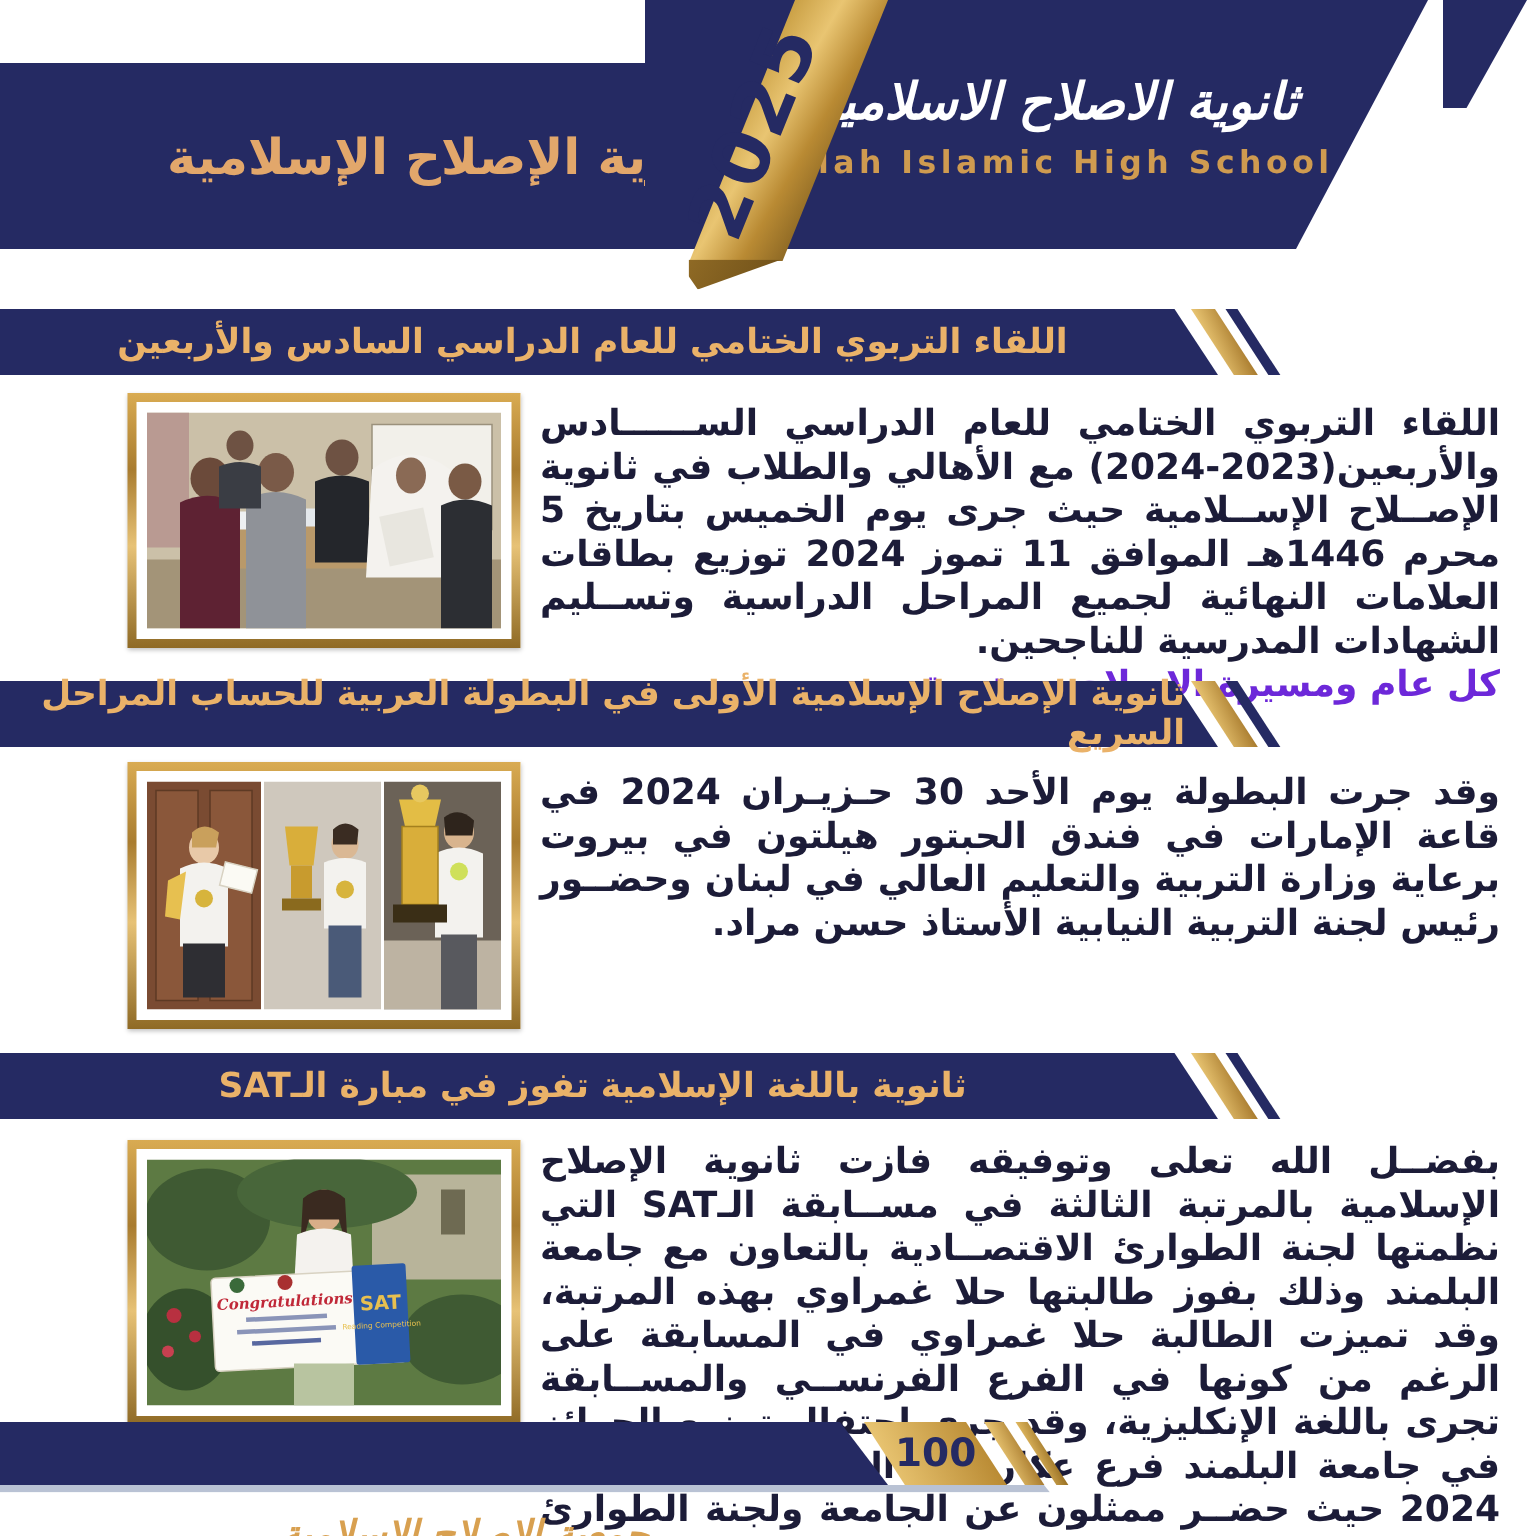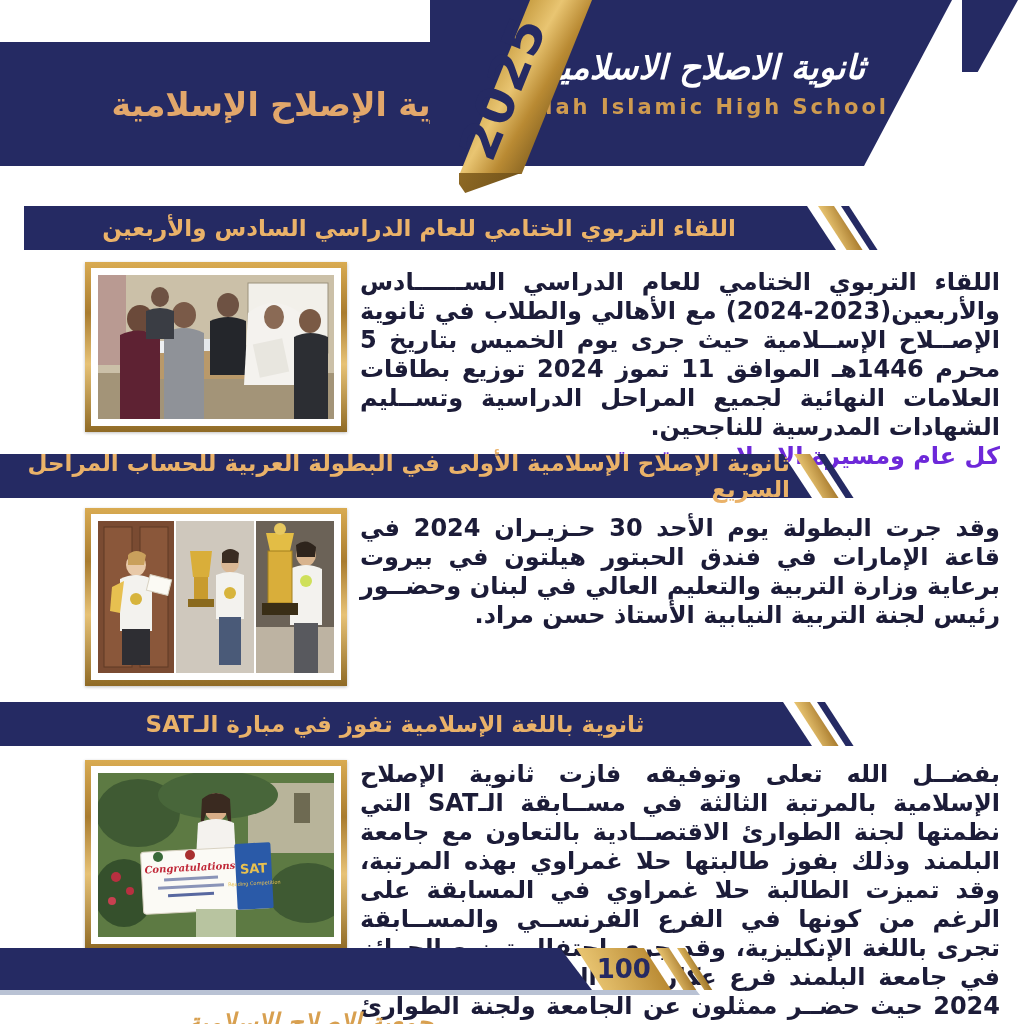--- a/index.html
+++ b/index.html
@@ -76,21 +76,21 @@
 <div class="abs hdr-right-panel">
   <span class="hdr-callig">ثانوية الاصلاح الاسلامية</span>
   <span class="hdr-en">Islah Islamic High School</span>
 </div>
 <div class="abs hdr-sliver"></div>
 
 <div class="abs ribbon"></div>
 <div class="abs ribbon-fold"></div>
 <div class="abs ribbon-year">2025</div>
 
-<div class="abs banner" style="top:206px;margin-left:24px;">
+<div class="abs banner" style="top:206px;">
   <div class="bar"></div>
   <div class="gold-slash"></div>
   <div class="tail"></div>
   <div class="title">اللقاء التربوي الختامي للعام الدراسي السادس والأربعين</div>
 </div>
 
 <div class="abs frame" style="left:85px;top:262px;width:250px;height:158px;">
   <div class="inner">
     <svg width="236" height="144" viewBox="0 0 236 144">
       <rect width="236" height="144" fill="#cbc0a8"></rect>

